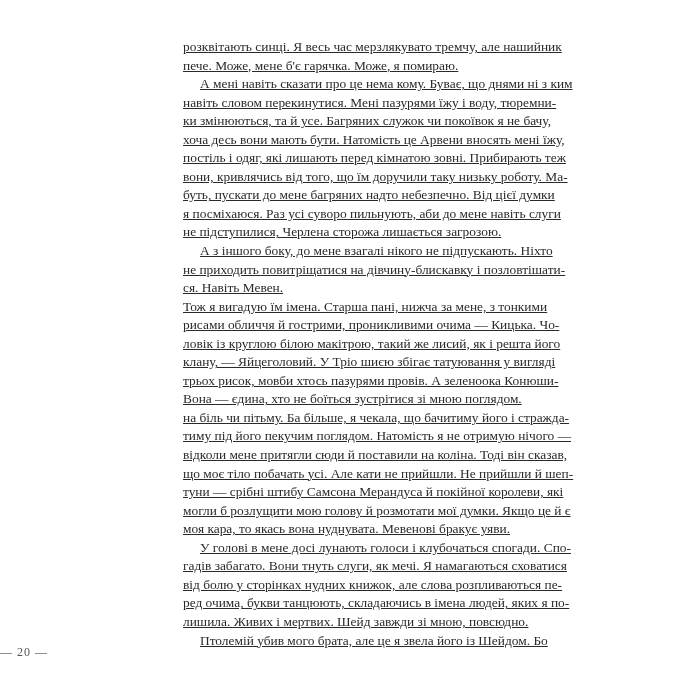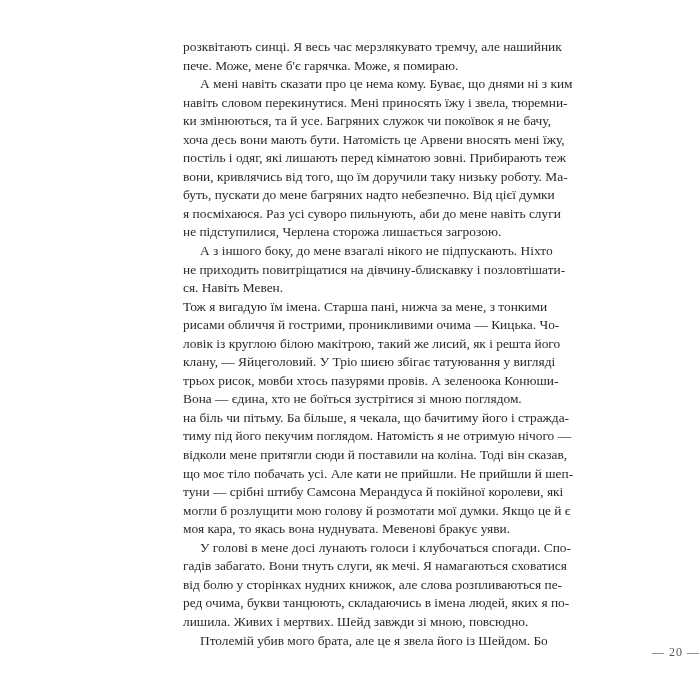--- a/index.html
+++ b/index.html
@@ -3,42 +3,42 @@
 <meta charset="utf-8">
 <style>
   html, body { margin: 0; padding: 0; background: #ffffff; }
   body { width: 700px; height: 700px; position: relative; overflow: hidden; }
   .page {
     position: absolute; left: 183px; top: 38px; width: 351px;
     font-family: "Liberation Serif", "DejaVu Serif", serif;
     font-size: 13.4px; line-height: 18.55px; color: #2a2a2a;
     text-align: justify;
   }
-  .para { margin: 0; text-indent: 17px; }
+  .para { margin: 0; text-indent: 17px; text-decoration: underline; }
   .para.cont { text-indent: 0; }
   .line { display: block; text-align: justify; text-align-last: justify; white-space: nowrap; }
   .line.last { text-align-last: left; }
   .line.ind { padding-left: 17px; }
   .pagenum {
-    position: absolute; left: 0; width: 700px; top: 645px; text-align: right;
+    position: absolute; left: 0; width: 700px; top: 645px; text-align: left;
     font-family: "Liberation Serif", "DejaVu Serif", serif; font-size: 12px; color: #555;
     letter-spacing: 1px;
   }
 </style>
 </head>
 <body>
 
 <div class="page" id="page-body">
     <div class="para cont">
       <span class="line">розквітають синці. Я весь час мерзлякувато тремчу, але нашийник</span>
       <span class="line last">пече. Може, мене б'є гарячка. Може, я помираю.</span>
     </div>
     <div class="para cont">
       <span class="line ind">А мені навіть сказати про це нема кому. Буває, що днями ні з ким</span>
-      <span class="line">навіть словом перекинутися. Мені приносять їжу і звела, тюремни-</span>
+      <span class="line">навіть словом перекинутися. Мені пазурями їжу і воду, тюремни-</span>
       <span class="line">ки змінюються, та й усе. Багряних служок чи покоївок я не бачу,</span>
       <span class="line">хоча десь вони мають бути. Натомість це Арвени вносять мені їжу,</span>
       <span class="line">постіль і одяг, які лишають перед кімнатою зовні. Прибирають теж</span>
       <span class="line">вони, кривлячись від того, що їм доручили таку низьку роботу. Ма-</span>
       <span class="line">буть, пускати до мене багряних надто небезпечно. Від цієї думки</span>
       <span class="line">я посміхаюся. Раз усі суворо пильнують, аби до мене навіть слуги</span>
       <span class="line last">не підступилися, Черлена сторожа лишається загрозою.</span>
     </div>
     <div class="para cont">
       <span class="line ind">А з іншого боку, до мене взагалі нікого не підпускають. Ніхто</span>

